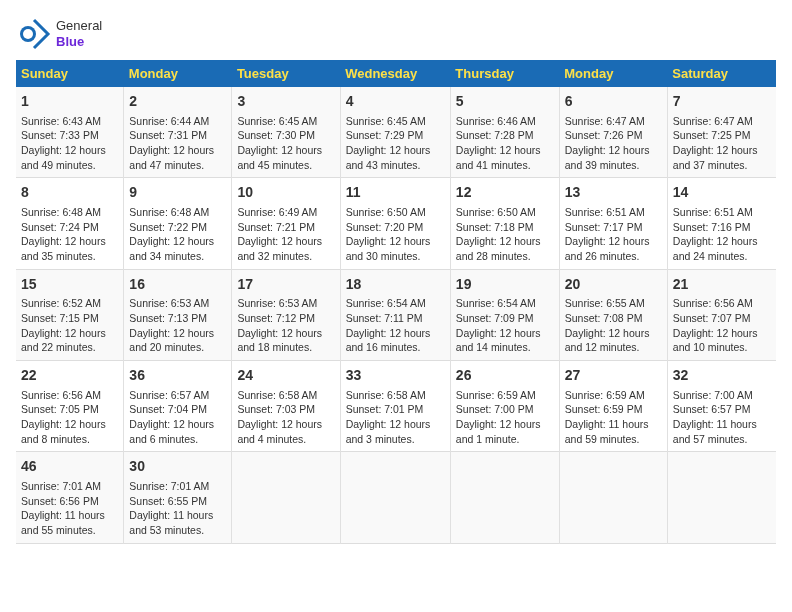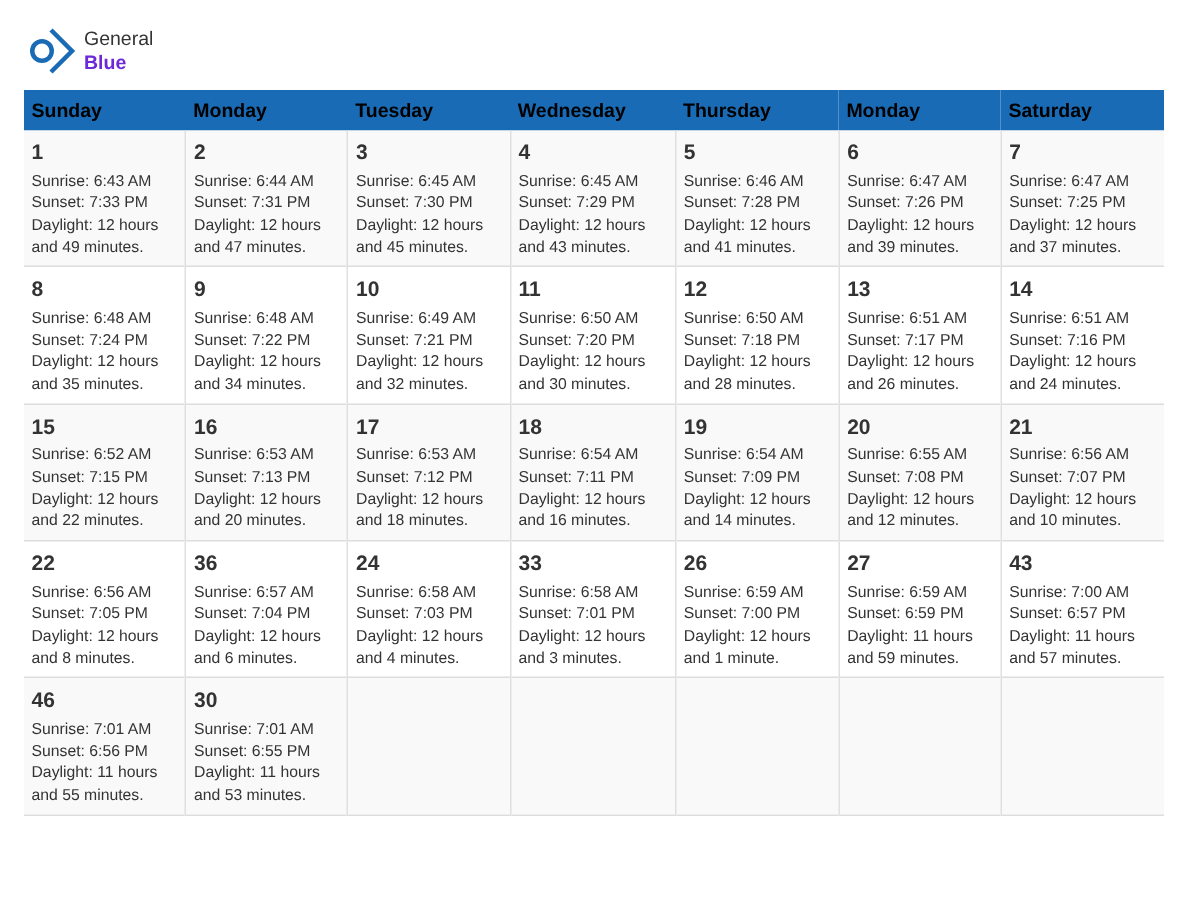--- a/index.html
+++ b/index.html
@@ -33,21 +33,21 @@
       font-size: 15px;
       color: #444;
     }
     table {
       width: 100%;
       border-collapse: collapse;
       font-size: 11px;
     }
     thead tr th {
       background-color: #1a6bb5;
-      color: #000000;
+      color: #fde047;
       text-align: left;
       padding: 6px 5px;
       font-size: 13px;
       font-weight: bold;
     }
     tbody tr {
       border-bottom: 1px solid #ddd;
     }
     tbody tr:nth-child(odd) {
       background: #f9f9f9;
@@ -219,21 +219,21 @@
         </td>
         <td>
           <span class="day-num">26</span>
           <div class="cell-info">Sunrise: 6:59 AM<br>Sunset: 7:00 PM<br>Daylight: 12 hours and 1 minute.</div>
         </td>
         <td>
           <span class="day-num">27</span>
           <div class="cell-info">Sunrise: 6:59 AM<br>Sunset: 6:59 PM<br>Daylight: 11 hours and 59 minutes.</div>
         </td>
         <td>
-          <span class="day-num">43</span>
+          <span class="day-num">32</span>
           <div class="cell-info">Sunrise: 7:00 AM<br>Sunset: 6:57 PM<br>Daylight: 11 hours and 57 minutes.</div>
         </td>
       </tr>
       <tr>
         <td>
           <span class="day-num">46</span>
           <div class="cell-info">Sunrise: 7:01 AM<br>Sunset: 6:56 PM<br>Daylight: 11 hours and 55 minutes.</div>
         </td>
         <td>
           <span class="day-num">30</span>

